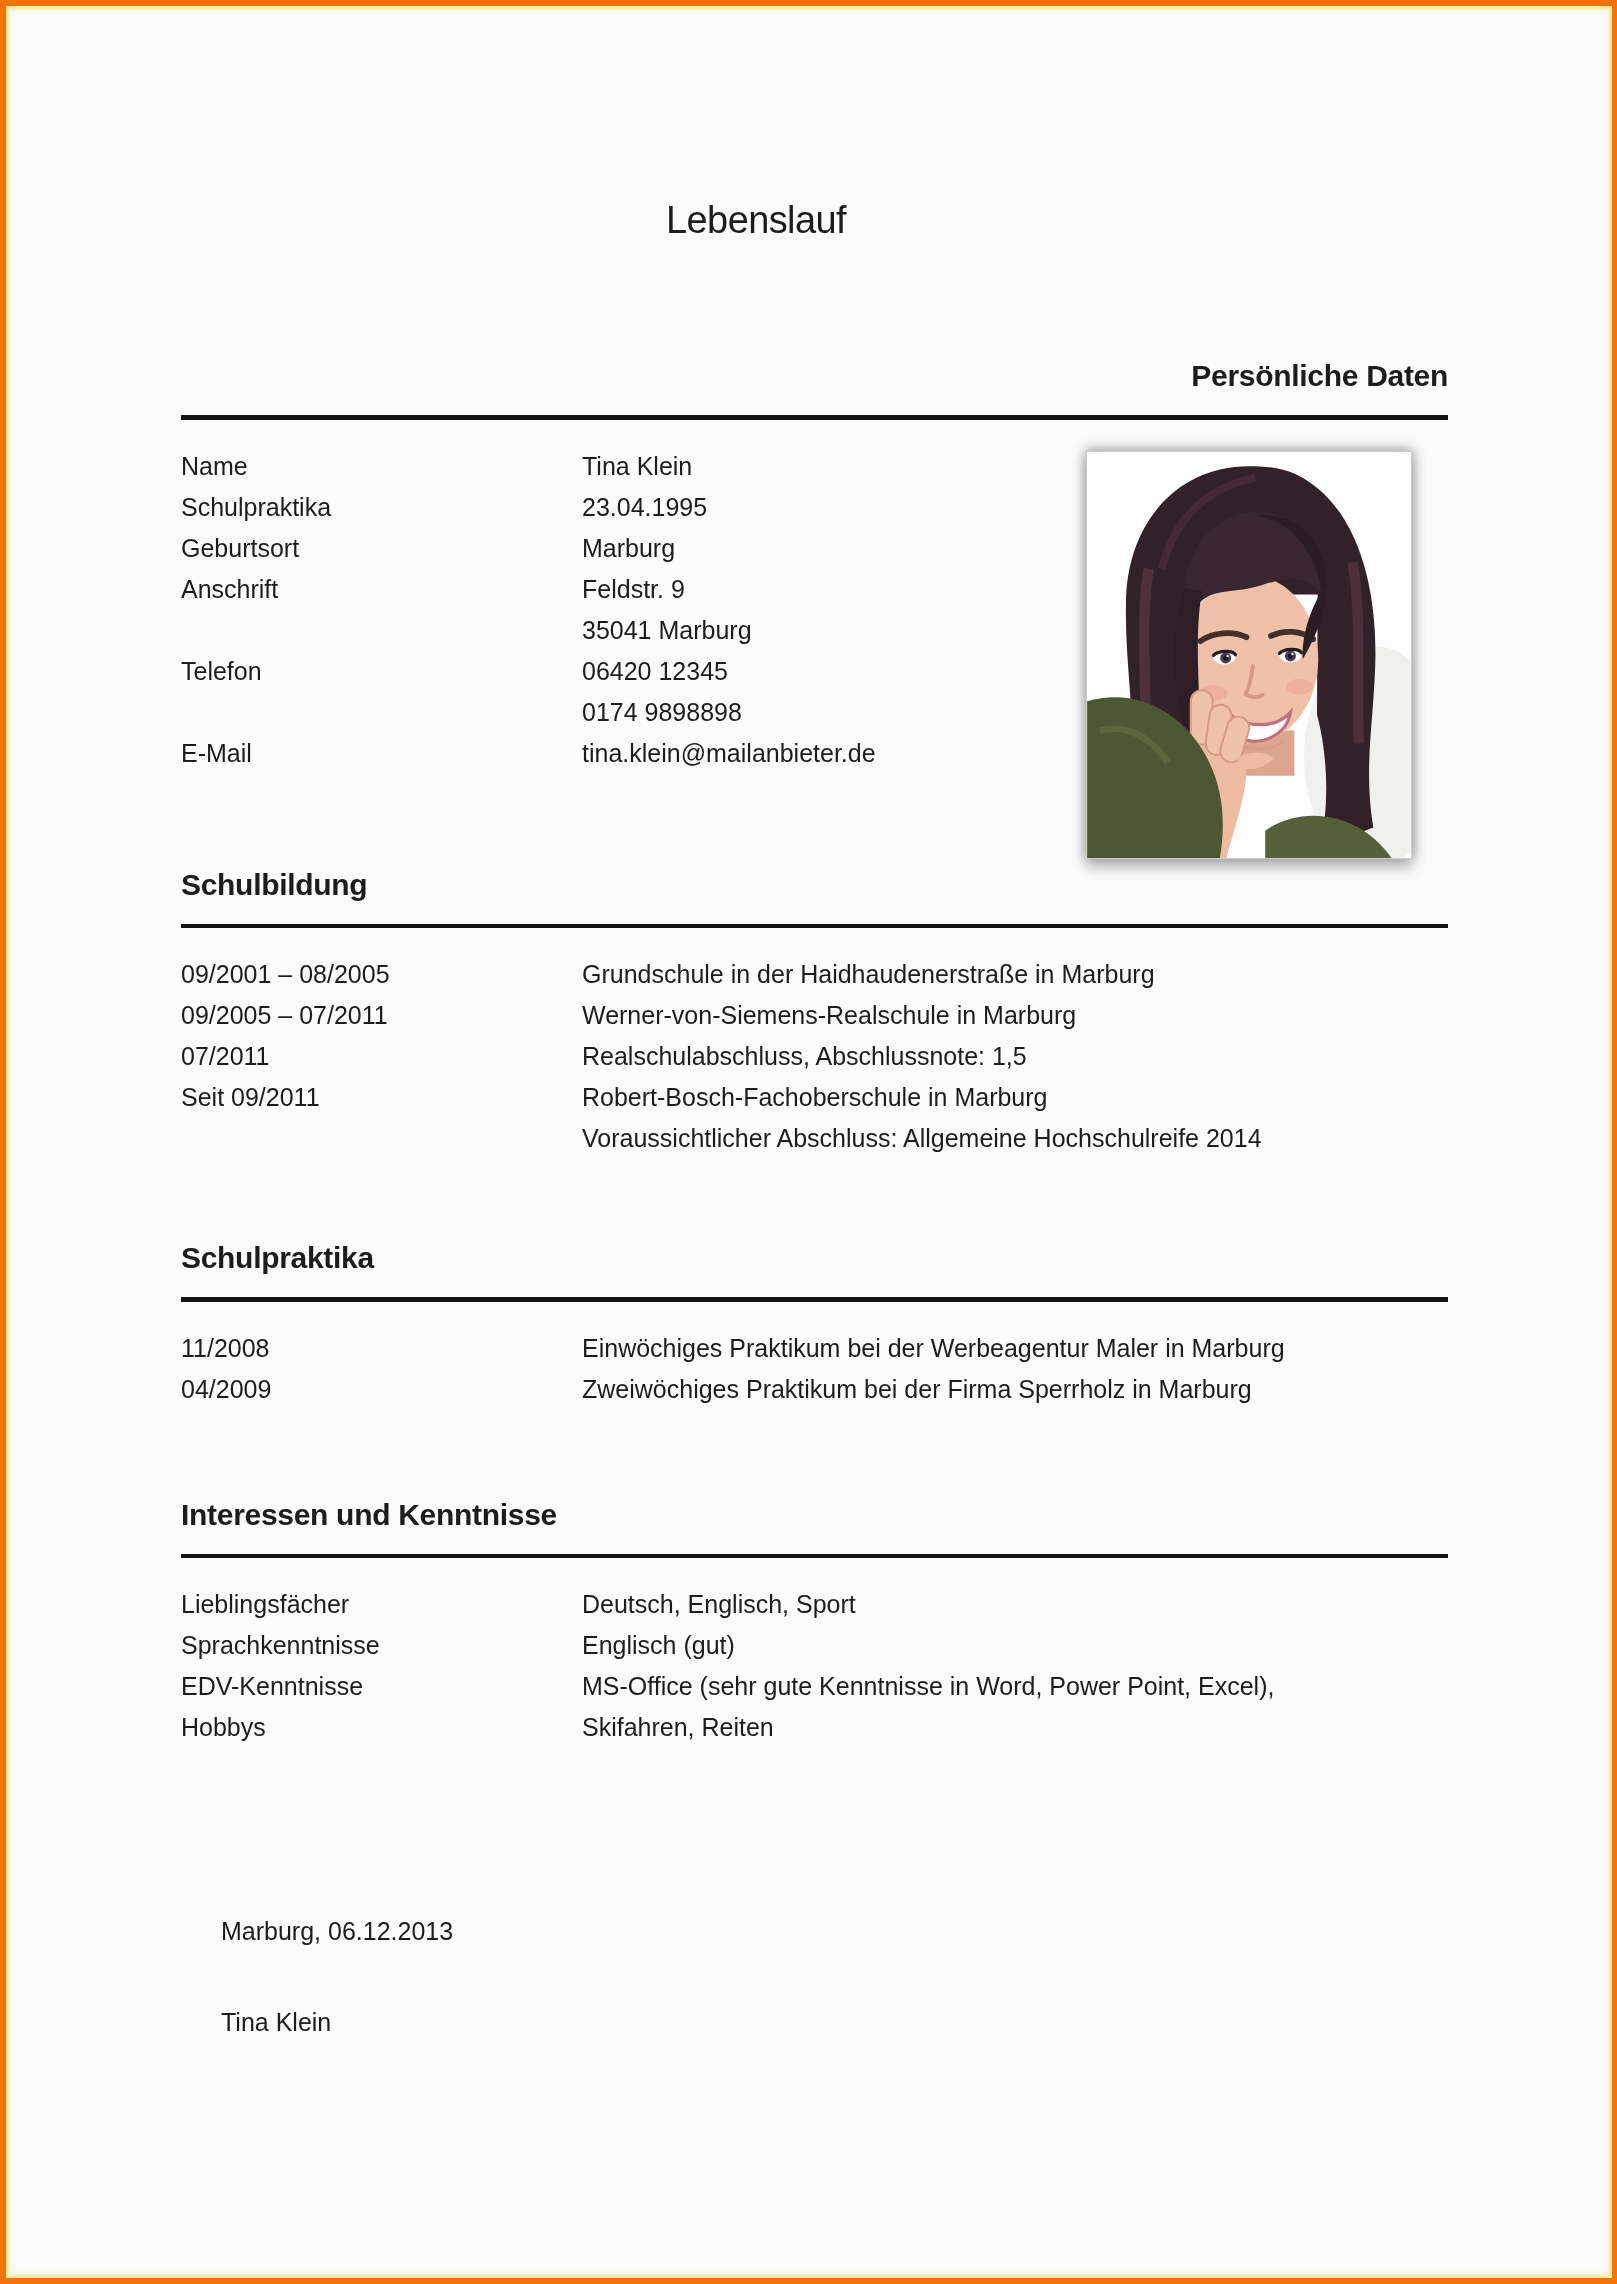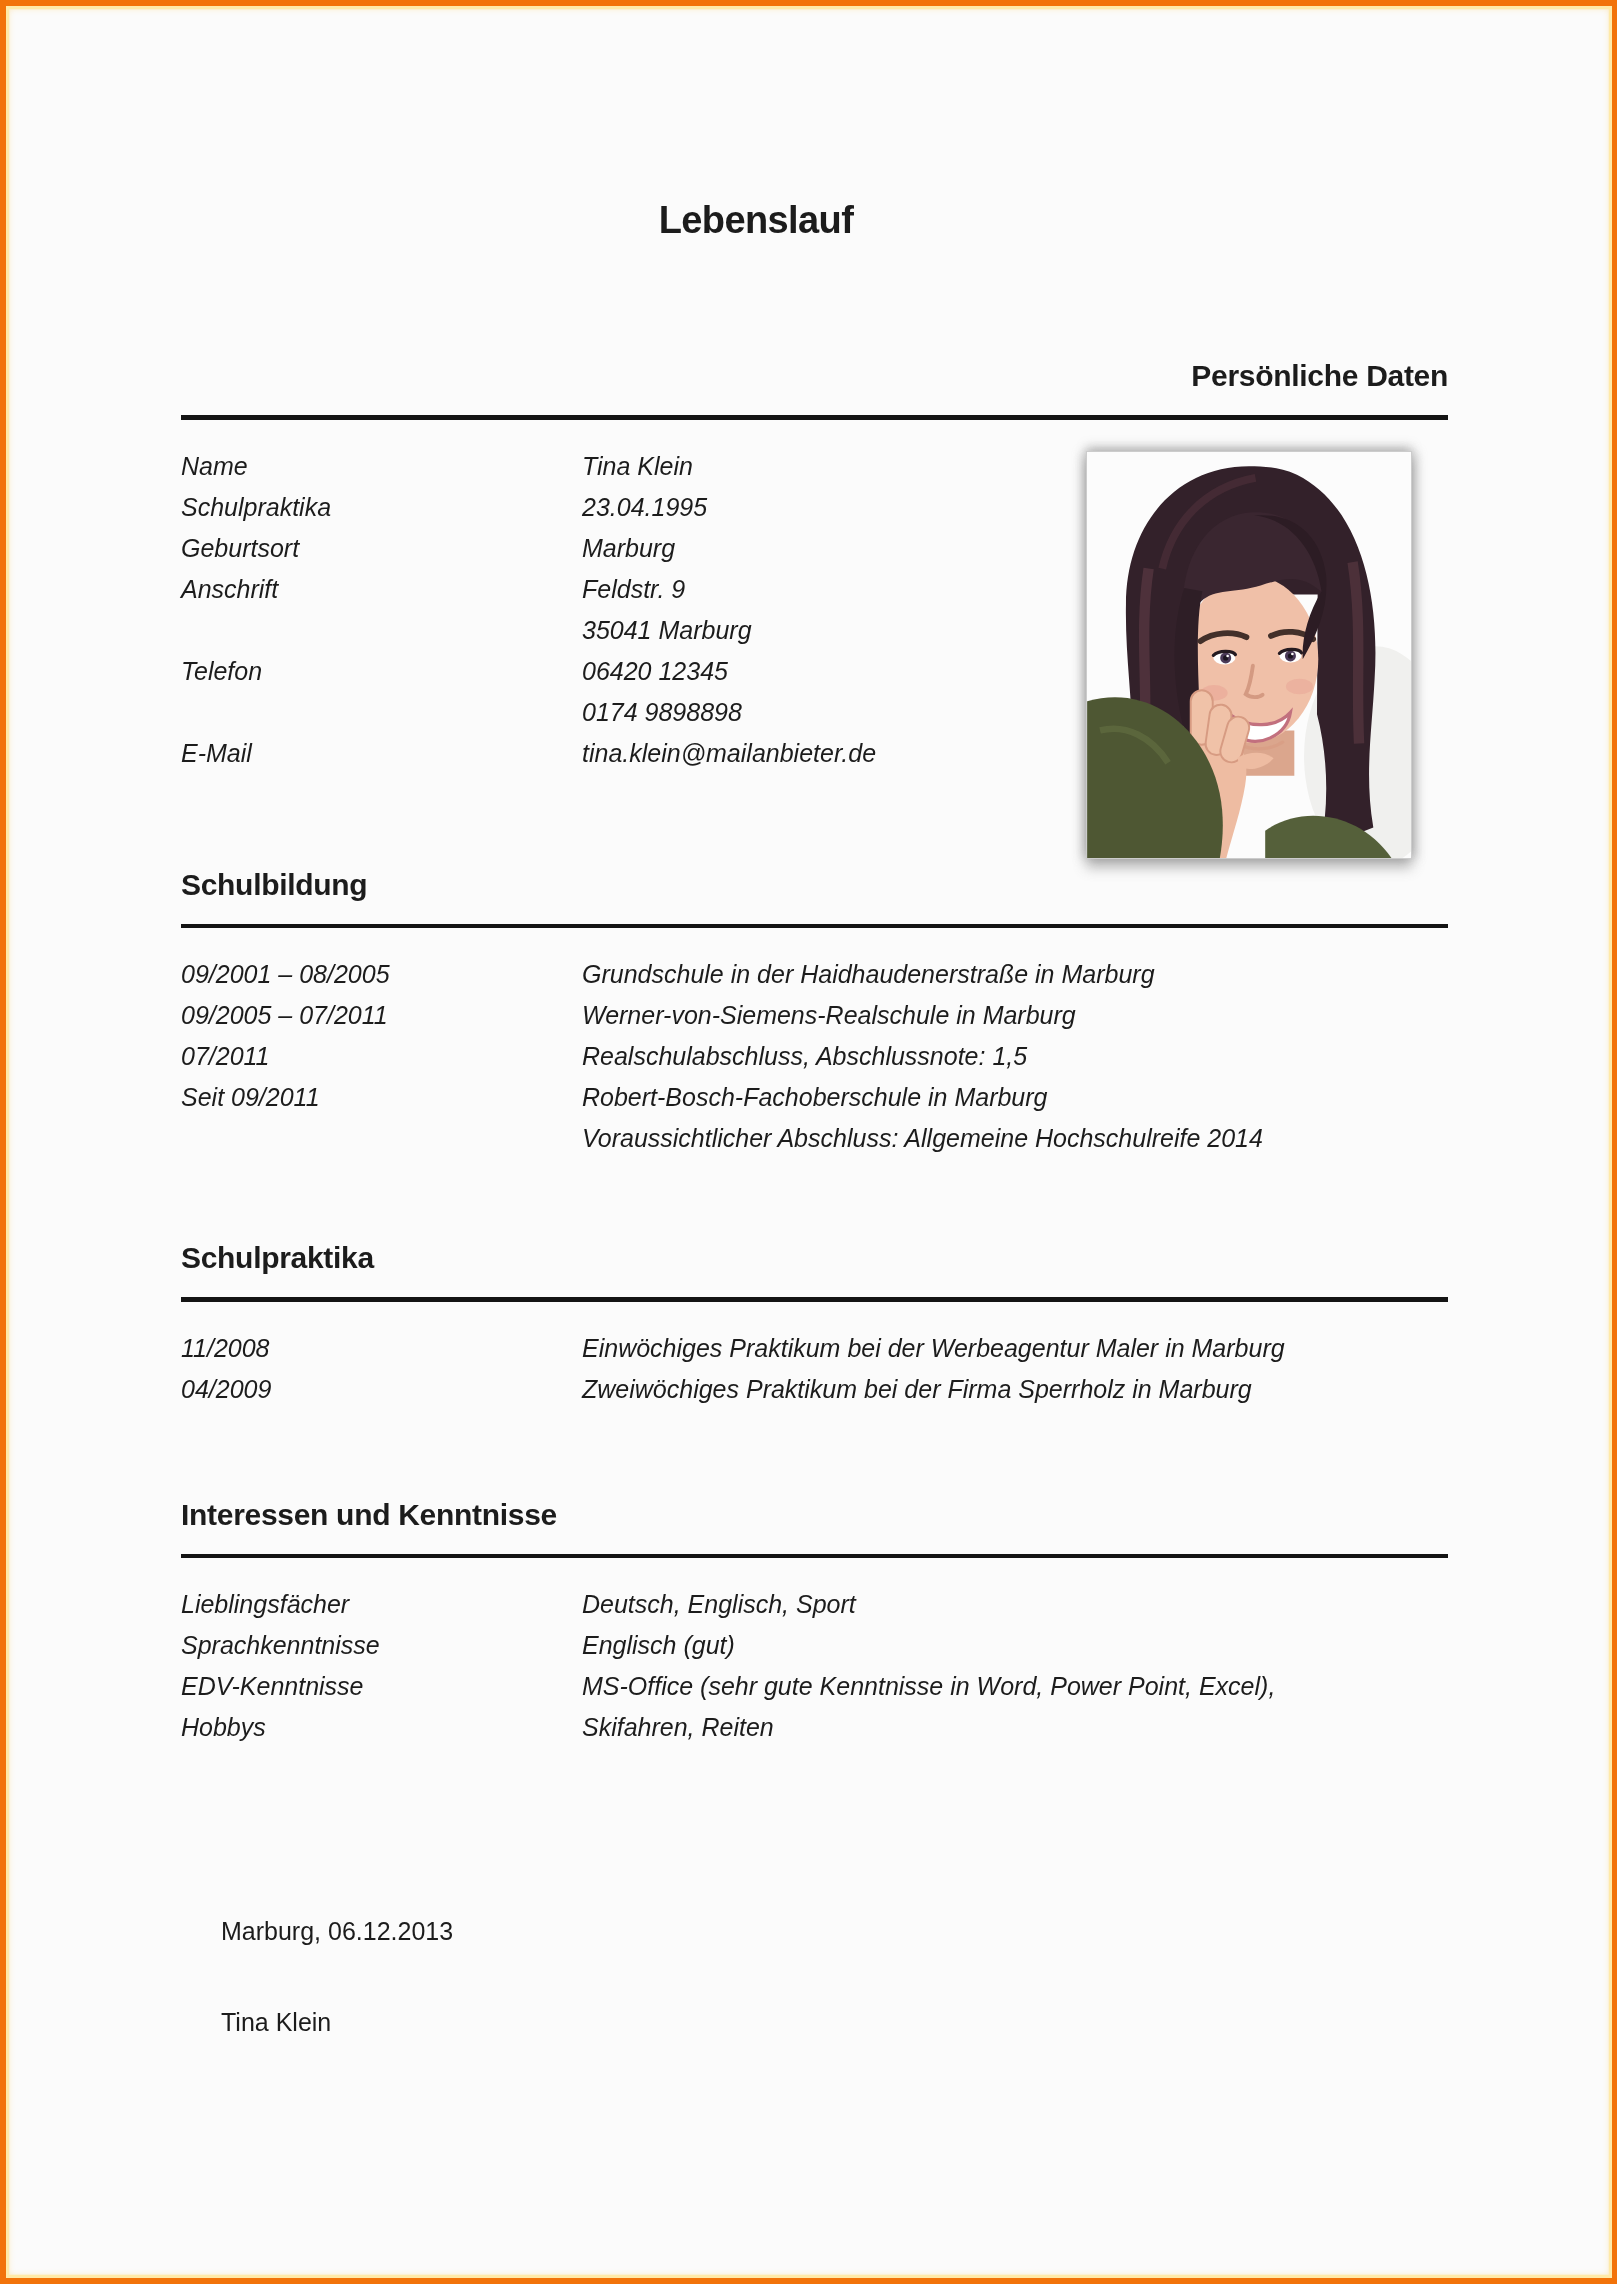--- a/index.html
+++ b/index.html
@@ -8,25 +8,25 @@
     width:1618px;height:2284px;
     box-sizing:border-box;
     background:#fbfbfb;
     border:6.5px solid #f2730a;
     box-shadow: inset 0 0 0 3.2px #ffeaa8, inset 0 0 9px rgba(255,196,80,.65);
     font-family:"Liberation Sans", sans-serif;
     color:#1c1c1c;
   }
   .content{position:absolute;left:175px;top:0;width:1267px;}
   .title-wrap{margin-top:190px;text-align:center;padding-right:117px;box-sizing:border-box;}
-  .title{font-size:38px;line-height:48px;font-weight:bold;letter-spacing:-0.6px;margin-top:20px;}
+  .title{font-size:38px;line-height:48px;font-weight:normal;letter-spacing:-0.6px;margin-top:20px;}
   .sec h2{margin:0;font-size:30px;line-height:36px;font-weight:bold;letter-spacing:-0.3px;}
   .rule{height:4.5px;background:#141414;margin-top:21px;}
   .rows{margin-top:26px;}
-  .row{position:relative;height:41px;line-height:41px;font-size:25px;white-space:nowrap;font-style:italic;}
+  .row{position:relative;height:41px;line-height:41px;font-size:25px;white-space:nowrap;}
   .lab{position:absolute;left:0;top:0;}
   .val{position:absolute;left:401px;top:0;}
   .sec-0{margin-top:114px;text-align:right;}
   .sec-1{margin-top:93px;}
   .sec-2{margin-top:81px;}
   .sec-3{margin-top:87px;}
   .footer{margin-top:163px;font-size:25px;margin-left:40px;}
   .place-date{line-height:41px;}
   .signature{line-height:41px;margin-top:50px;}
   .photo{

